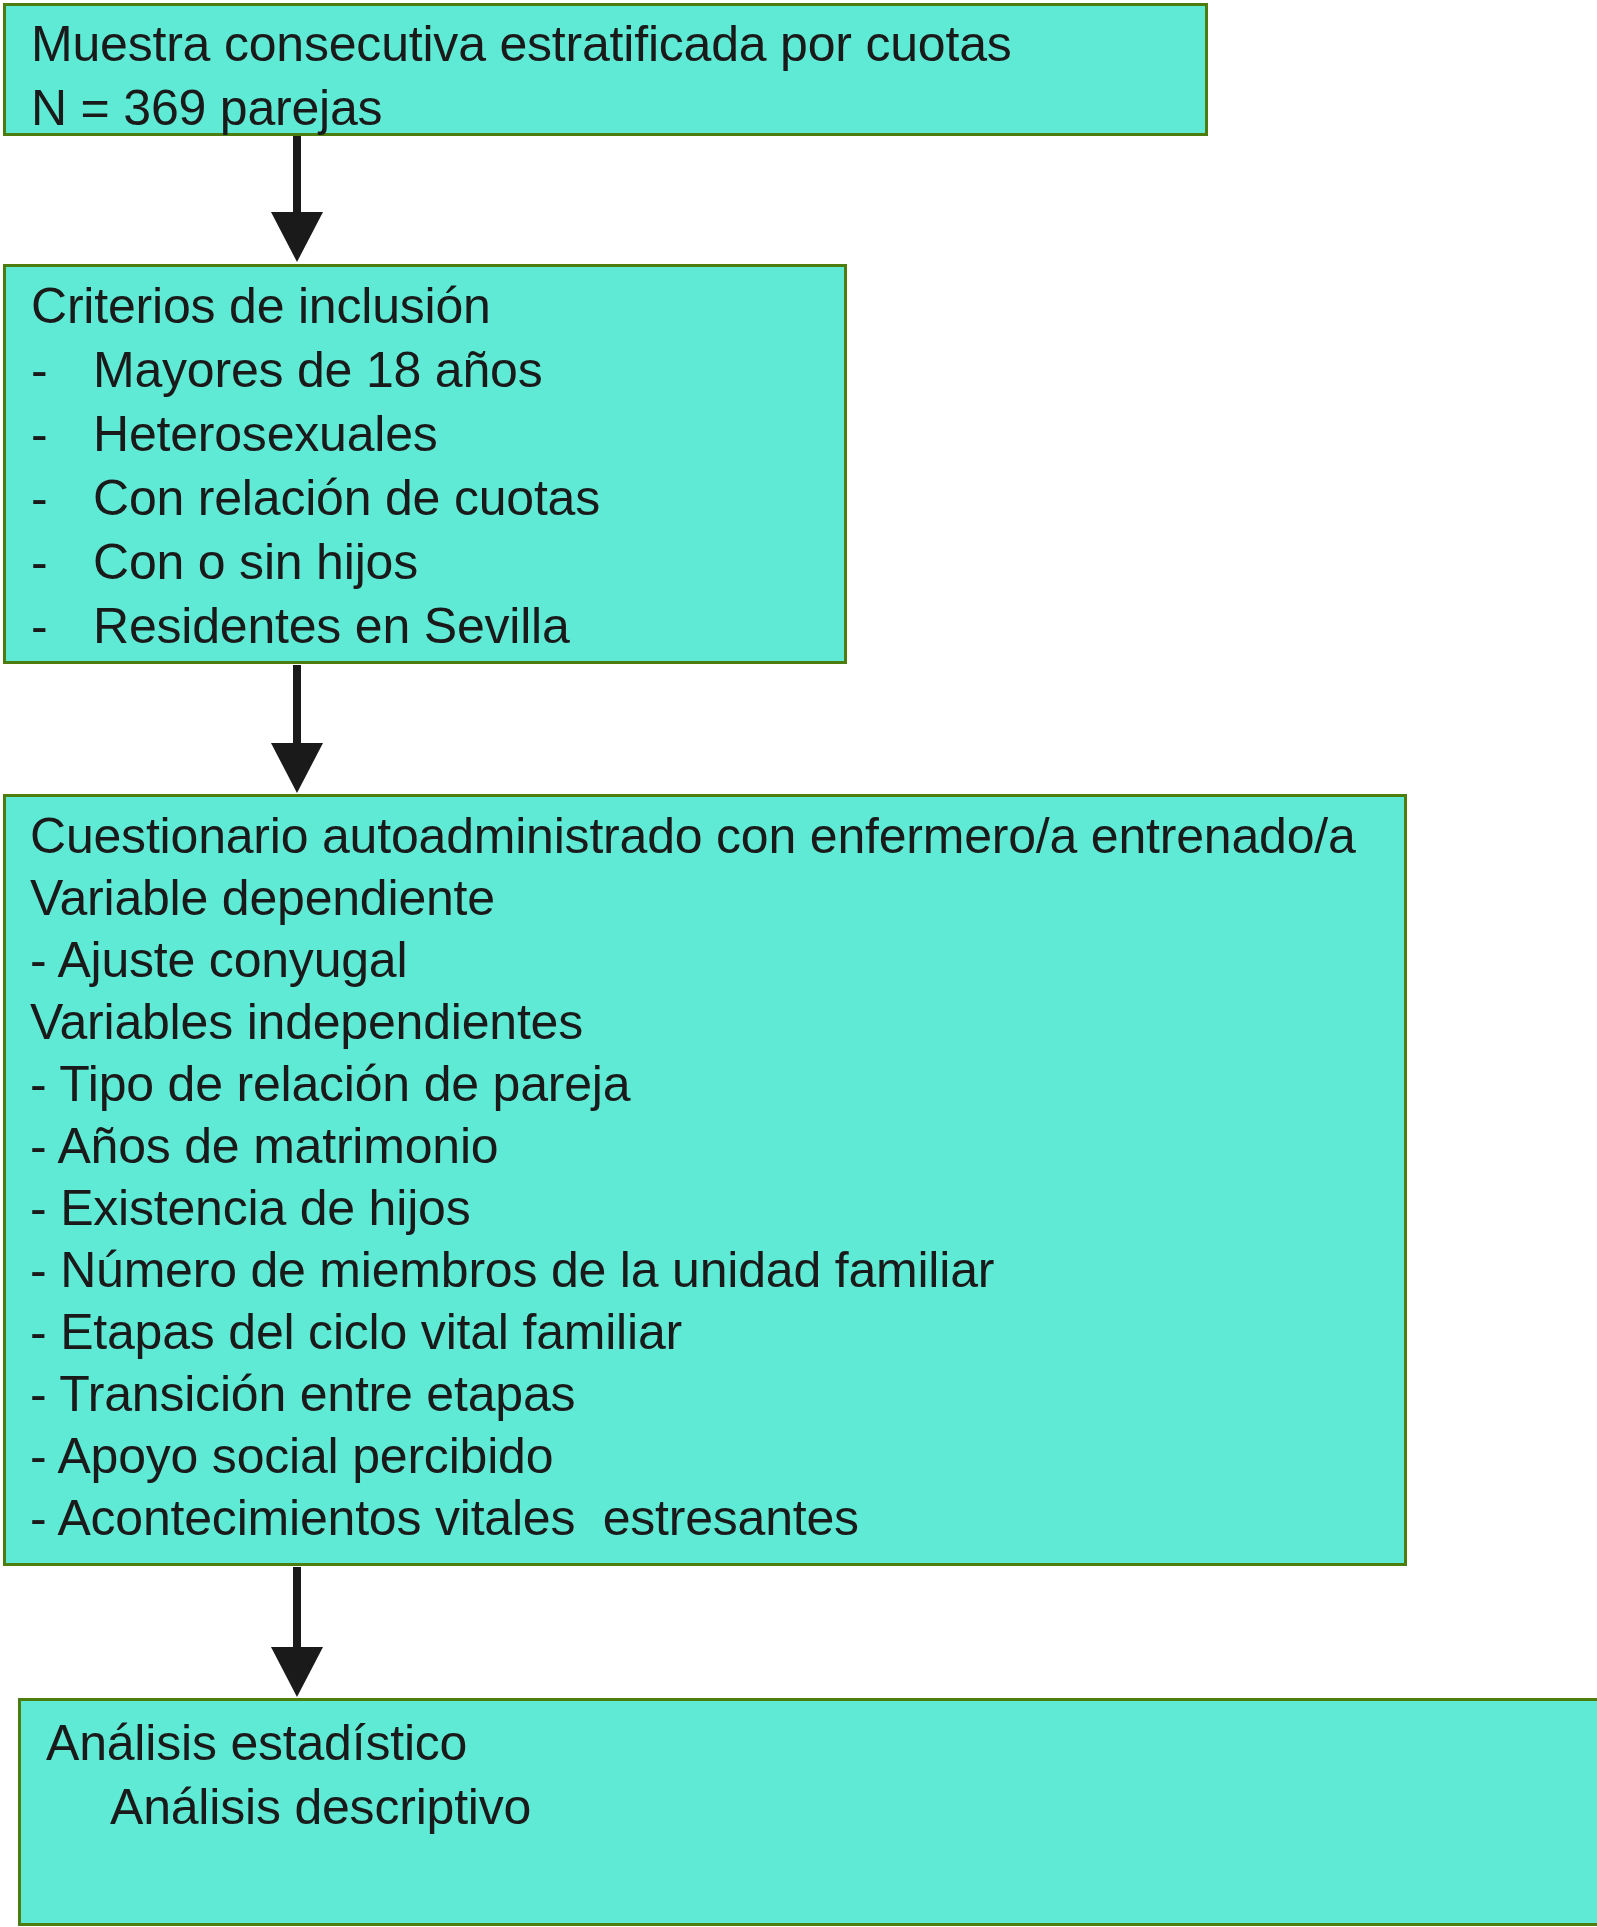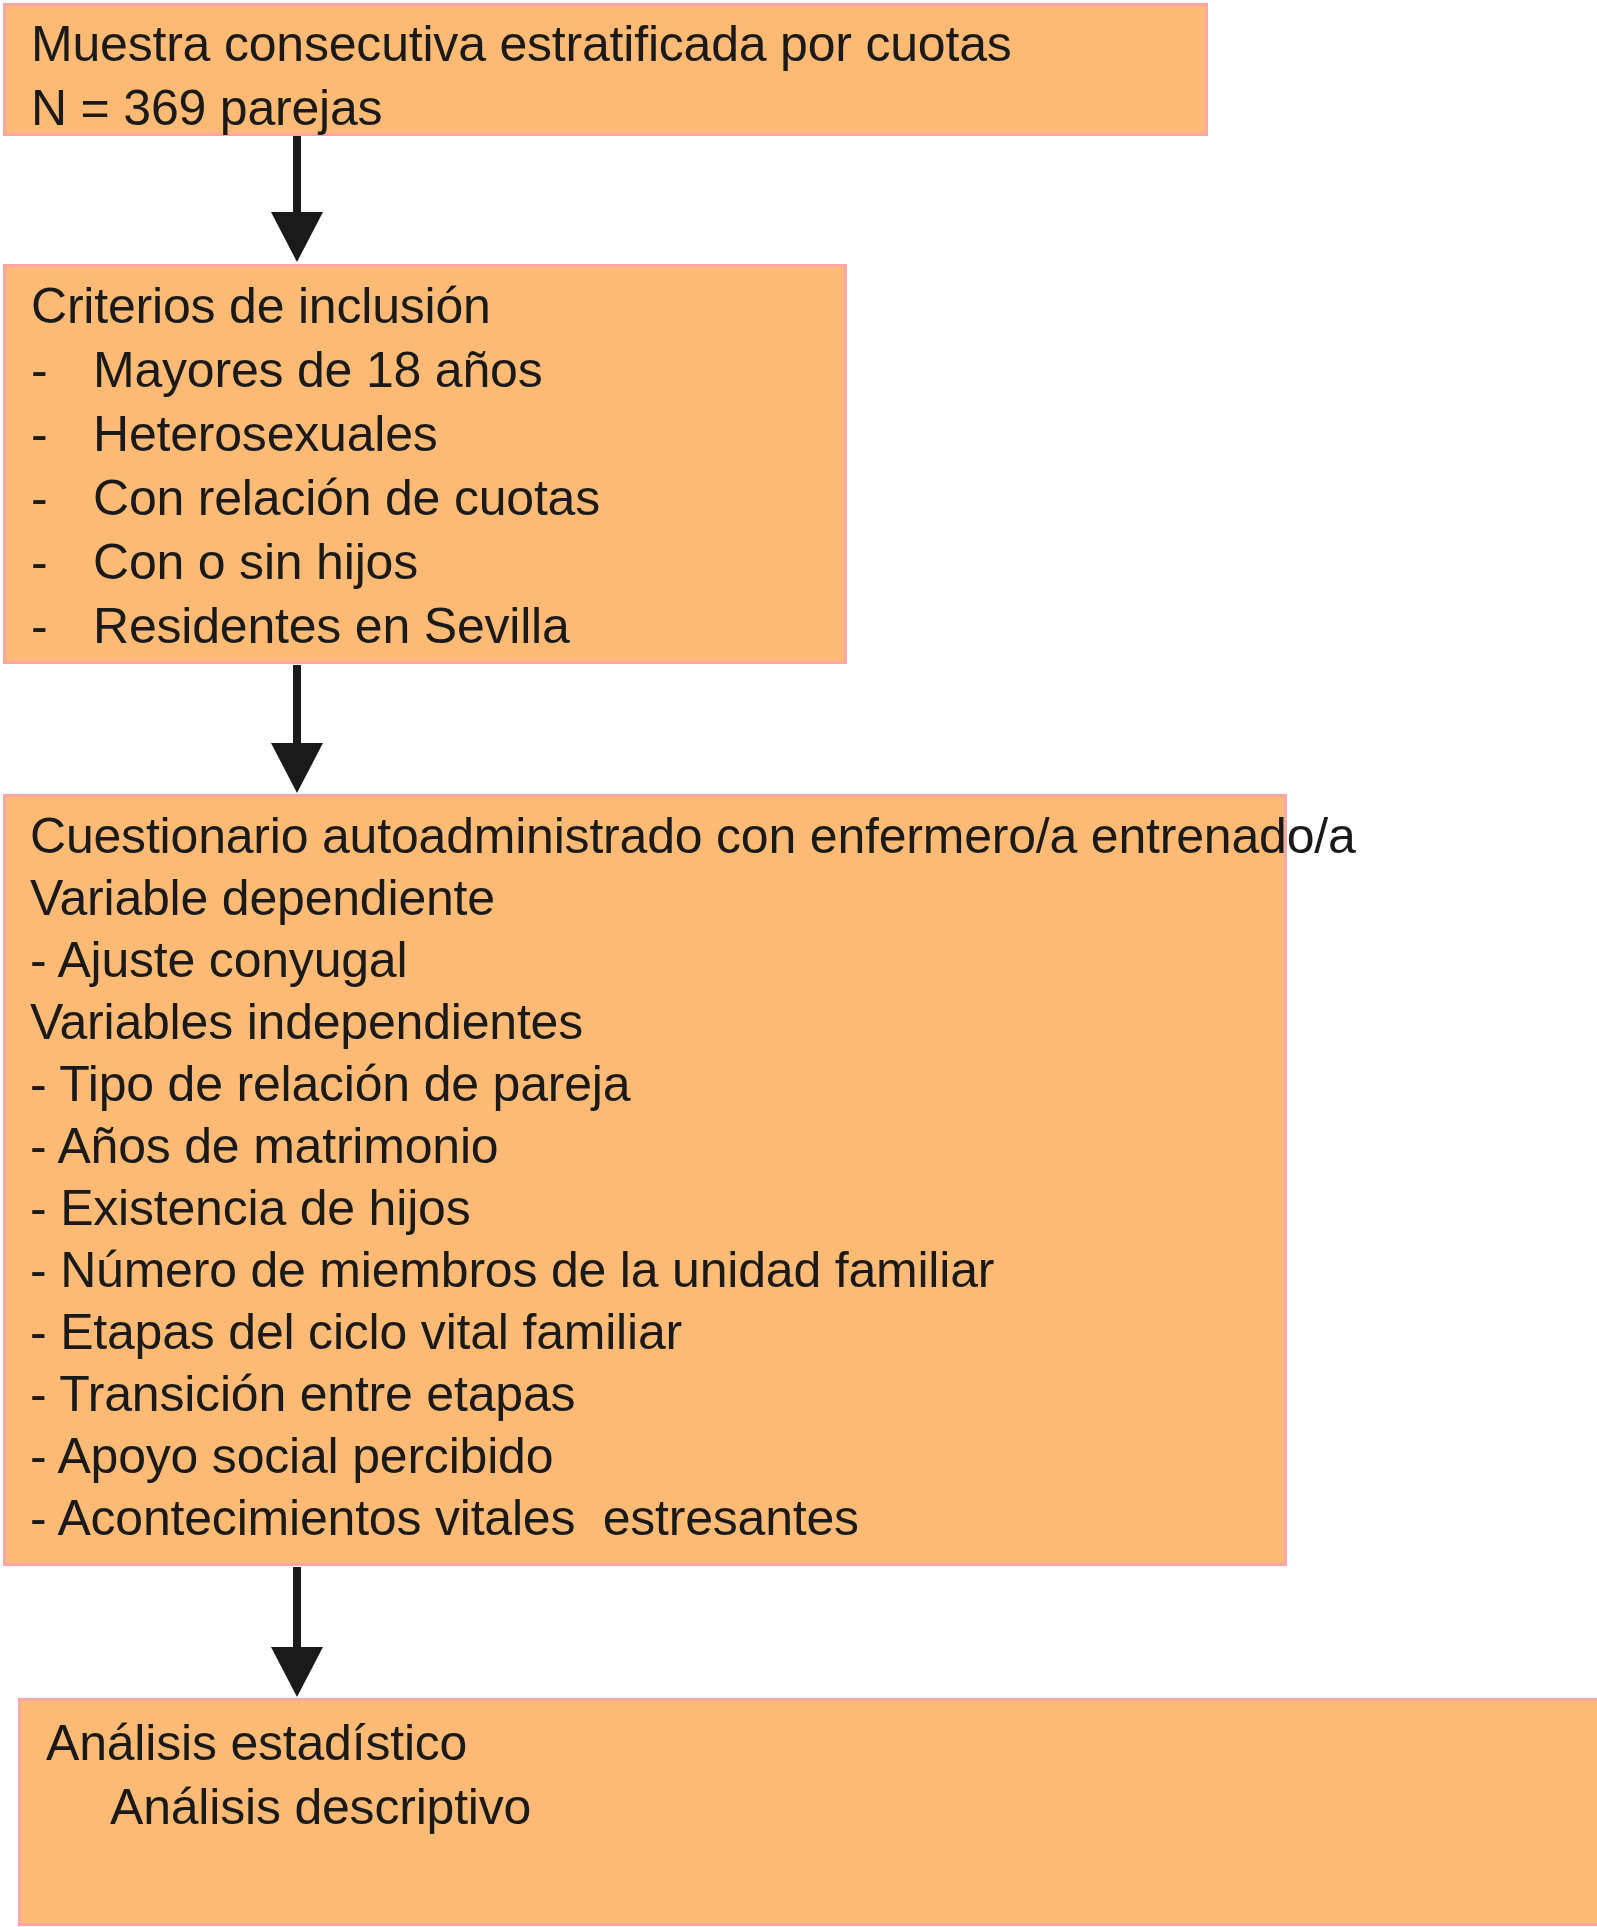--- a/index.html
+++ b/index.html
@@ -15,22 +15,22 @@
   #canvas {
     position: relative;
     width: 1597px;
     height: 1927px;
     background: #ffffff;
     overflow: hidden;
   }
   .box {
     position: absolute;
     box-sizing: border-box;
-    border: 3px solid #fca5a5;
-    background: #fdba74;
+    border: 3px solid #4d7c0f;
+    background: #5eead4;
   }
   .line {
     font-size: 50px;
     line-height: 62px;
     white-space: pre;
     color: #1a1a1a;
     letter-spacing: -0.2px;
   }
   
   #box-sample {
@@ -57,21 +57,21 @@
   }
   .crit-dash {
     display: inline-block;
     width: 62px;
   }
 
   
   #box-questionnaire {
     left: 3px;
     top: 794px;
-    width: 1284px;
+    width: 1404px;
     height: 772px;
     padding: 8px 0 0 24px;
   }
   #box-questionnaire .line { line-height: 62px; }
 
   
   #box-analysis {
     left: 18px;
     top: 1698px;
     width: 1582px;

